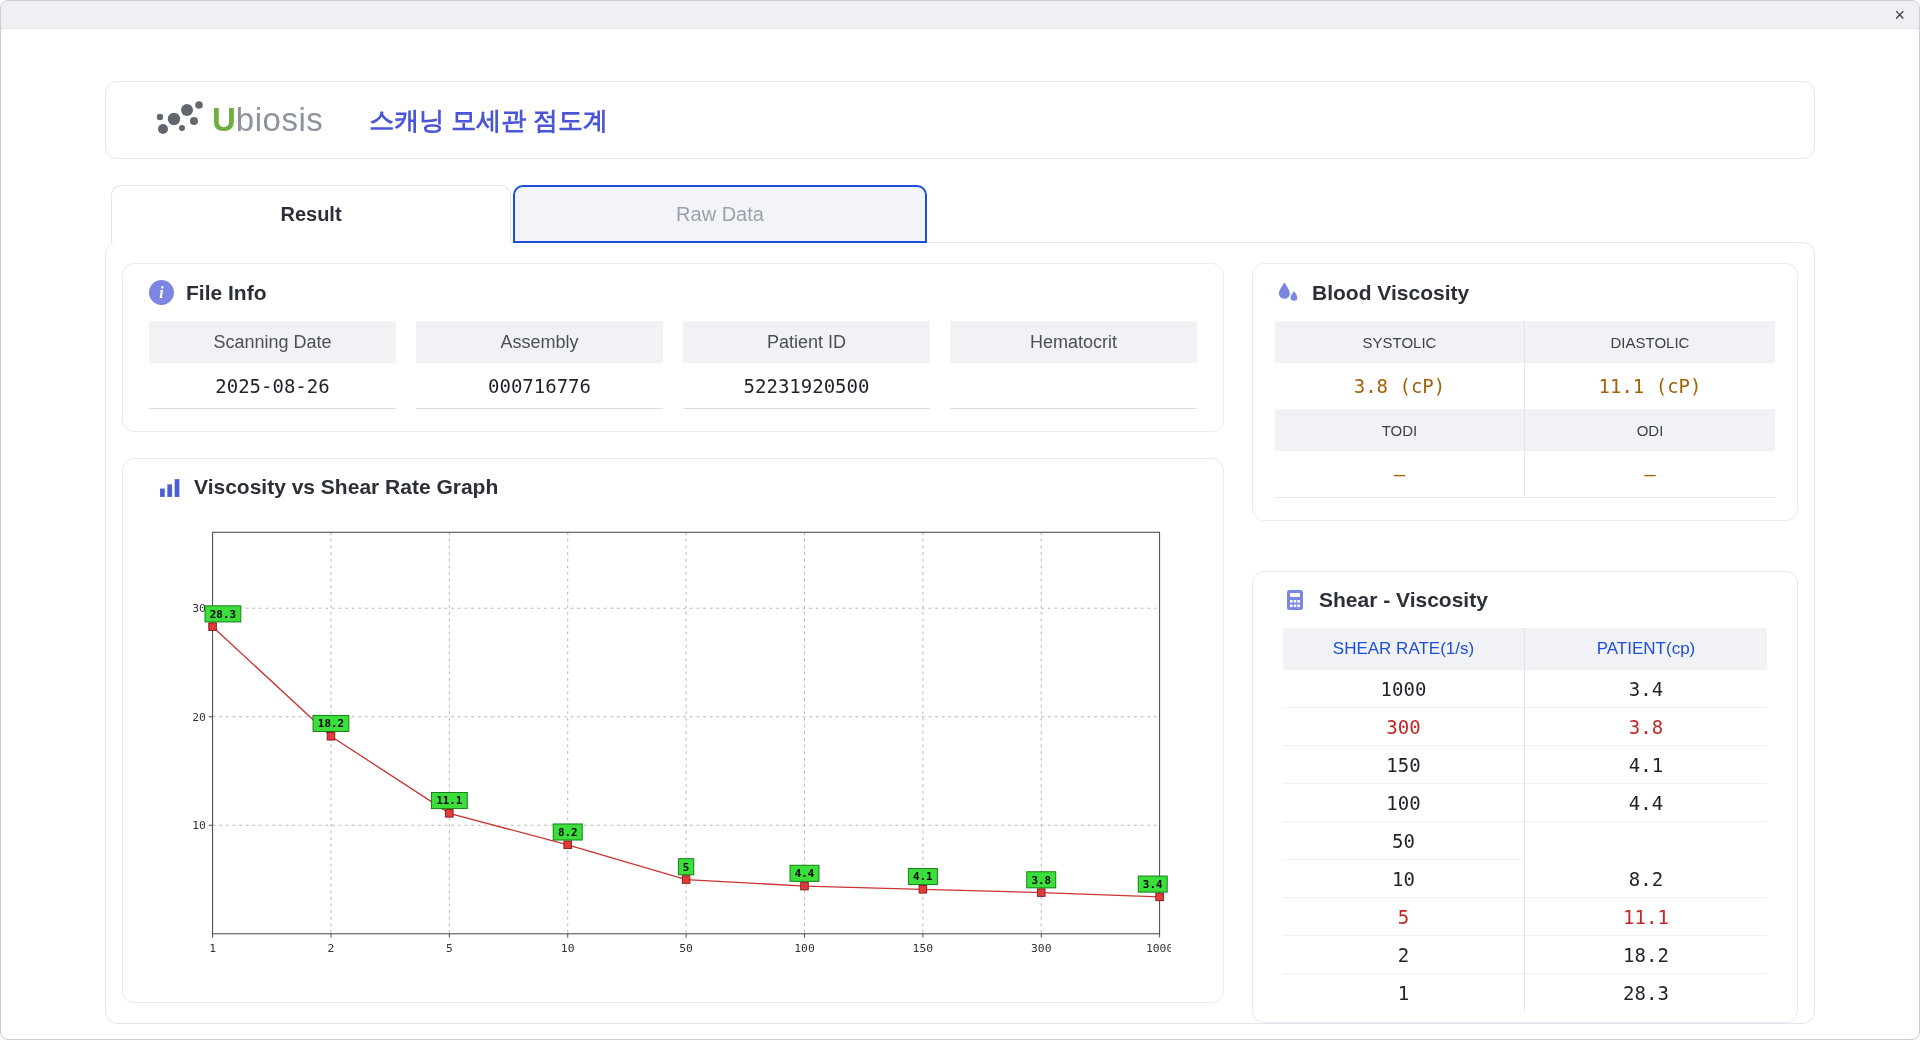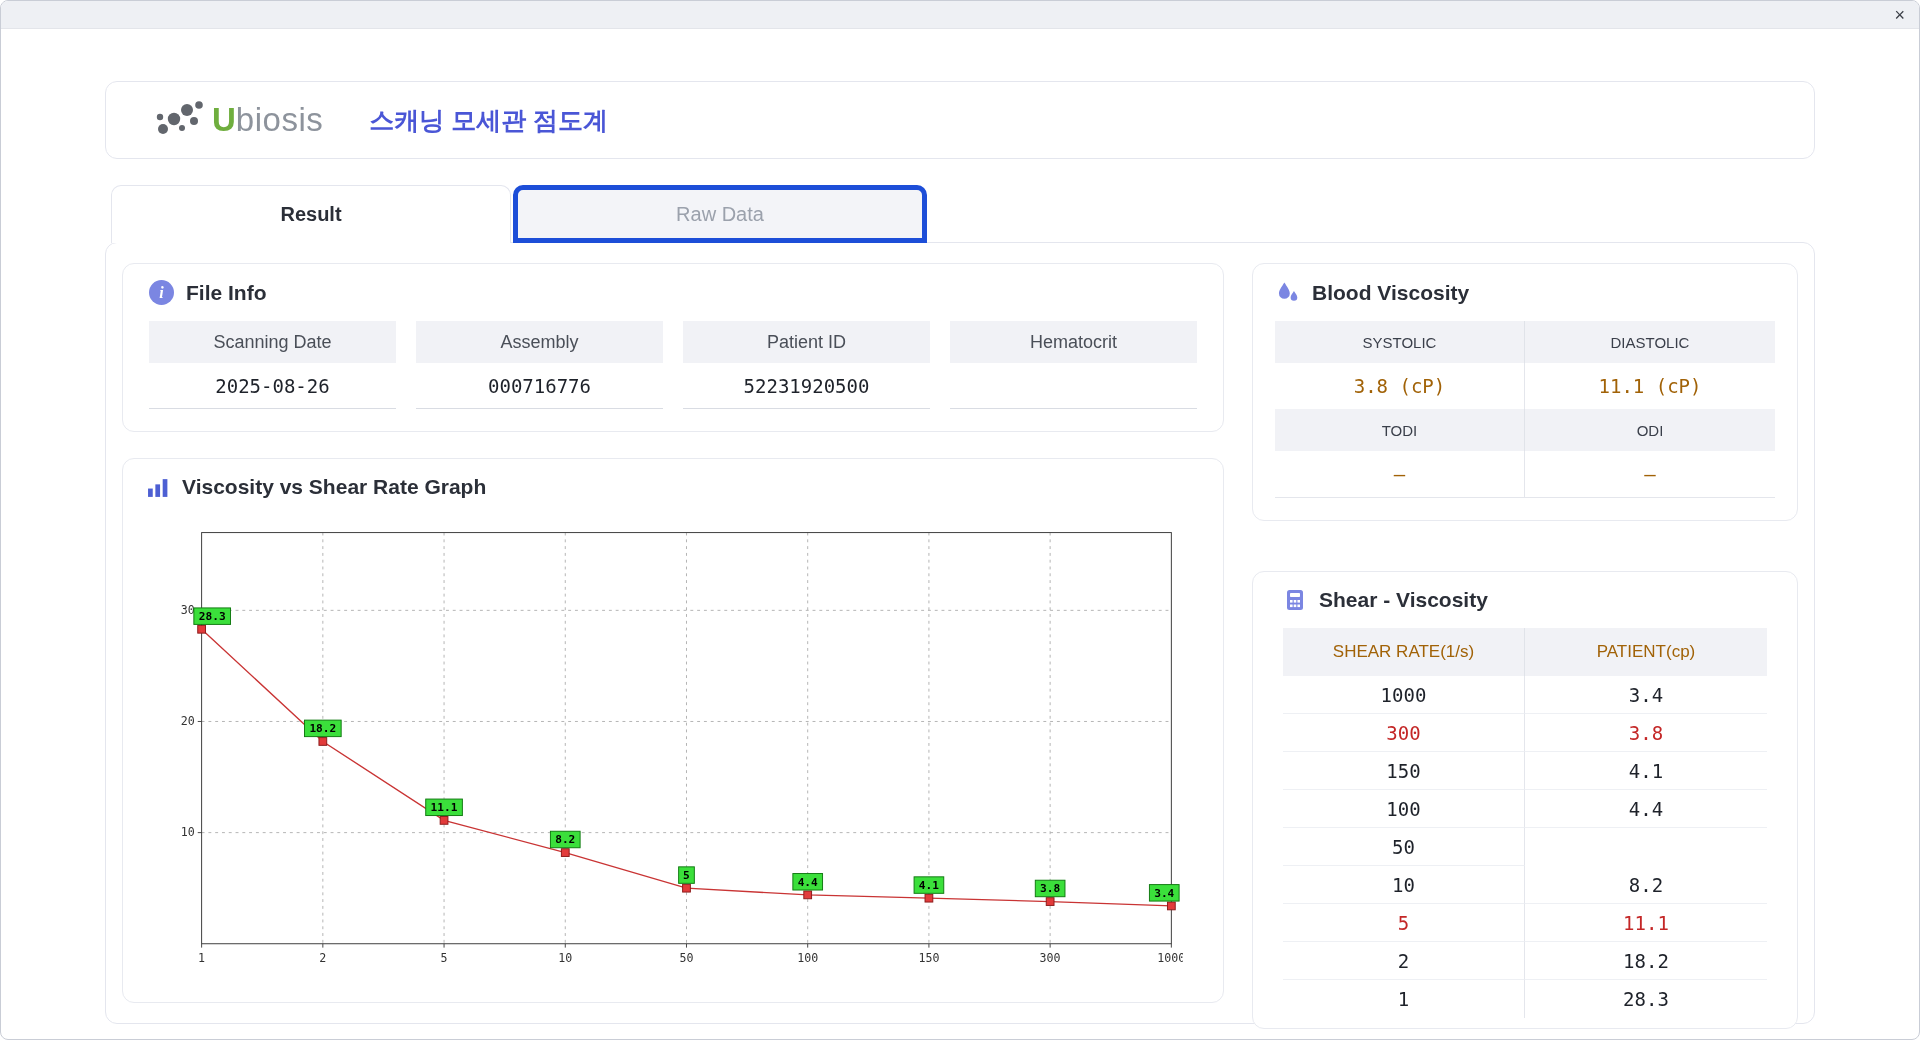--- a/index.html
+++ b/index.html
@@ -17,21 +17,21 @@
   .logo-dots { margin-right:6px; }
   .brand-u { font-size:33px; font-weight:bold; color:#6fae3e; }
   .brand-rest { font-size:33px; font-weight:500; color:#8d939c; letter-spacing:0.5px; }
   .app-title { margin-left:46px; font-size:25px; font-weight:bold; color:#4a56d6; }
 
   .tabs { display:flex; margin:26px 0 -1px 110px; position:relative; z-index:2; gap:2px; }
   .tab { height:58px; display:flex; align-items:center; justify-content:center;
     border-radius:10px 10px 0 0; font-size:20px; }
   .tab.active { width:400px; background:#fff; border:1px solid #e4e6ee; border-bottom:none;
     font-weight:bold; color:#2b2f38; }
-  .tab.inactive { width:414px; background:#f3f4f8; border:5px solid #1d4ed8;
+  .tab.inactive { width:414px; background:#f3f4f8; border:2px solid #1d4ed8;
     color:#9ba1ac; }
 
   .main-card { margin:0 104px; height:782px; background:#fff; border:1px solid #e4e6ee;
     border-radius:12px; padding:20px 16px; display:flex; gap:28px; }
   .col-left { flex:1; display:flex; flex-direction:column; gap:26px; }
   .col-right { width:546px; display:flex; flex-direction:column; gap:50px; }
 
   .panel { border:1px solid #e8eaf0; border-radius:12px; background:#fff; }
   .panel-head { display:flex; align-items:center; gap:12px; margin-bottom:16px; }
   .panel-title { font-size:21px; font-weight:bold; color:#2b2f38; }
@@ -40,21 +40,21 @@
     font-size:16px; font-family:"Liberation Serif", serif; font-style:italic; }
 
   .fileinfo-panel { padding:16px 26px 22px; }
   .fi-grid { display:grid; grid-template-columns:repeat(4,1fr); column-gap:20px; }
   .fi-label { height:42px; background:#f1f2f6; display:flex; align-items:center;
     justify-content:center; font-size:18px; color:#4a4f58; }
   .fi-value { height:46px; display:flex; align-items:center; justify-content:center;
     font-size:19px; color:#1e222a; border-bottom:1px solid #d9dce3;
     font-family:"DejaVu Sans Mono", monospace; }
 
-  .graph-panel { flex:1; padding:16px 24px 10px; }
+  .graph-panel { flex:1; padding:16px 36px 10px; }
   .chart-wrap { padding:4px 16px 0 10px; }
   svg.chart { display:block; width:100%; }
   .grid { stroke:#b3b3b3; stroke-width:1; stroke-dasharray:3 4; }
   .tick { stroke:#444; stroke-width:1; }
   .plot-border { fill:none; stroke:#3a3a3a; stroke-width:1; }
   .xtick, .ytick { font-family:"DejaVu Sans Mono", monospace; font-size:12px; fill:#333; }
   .xtick { text-anchor:middle; }
   .ytick { text-anchor:end; }
   .series { fill:none; stroke:#c93434; stroke-width:1.4; }
   .marker { fill:#e23b3b; stroke:#8c1b1b; stroke-width:1; }
@@ -67,22 +67,22 @@
   .bv-row { display:grid; grid-template-columns:1fr 1fr; }
   .bv-head-cell { height:42px; background:#f1f2f6; display:flex; align-items:center;
     justify-content:center; font-size:15px; color:#3a3f4a; }
   .bv-head-cell:first-child { border-right:1px solid #e0e3e9; }
   .bv-val-cell { height:46px; display:flex; align-items:center; justify-content:center;
     font-size:19px; color:#a16207; font-family:"DejaVu Sans Mono", monospace; }
   .bv-val-cell:first-child { border-right:1px solid #e4e6ec; }
 
   .shear-panel { padding:16px 30px 10px; }
   .sv-row { display:grid; grid-template-columns:1fr 1fr; }
-  .sv-head-cell { height:48px; background:#f1f2f6; display:flex; align-items:center;
-    justify-content:center; font-size:17px; color:#a16207; }
+  .sv-head-cell { height:42px; background:#f1f2f6; display:flex; align-items:center;
+    justify-content:center; font-size:17px; color:#1d4ed8; }
   .sv-head-cell:first-child { border-right:1px solid #e0e3e9; }
   .sv-cell { height:38px; display:flex; align-items:center; justify-content:center;
     font-size:19px; color:#1e222a; border-bottom:1px solid #eef0f4;
     font-family:"DejaVu Sans Mono", monospace; }
   .sv-cell:first-child { border-right:1px solid #e4e6ec; }
   .sv-row.red .sv-cell { color:#c42727; }
   .sv-row:last-child .sv-cell { border-bottom:none; }
 </style>
 </head>
 <body>

